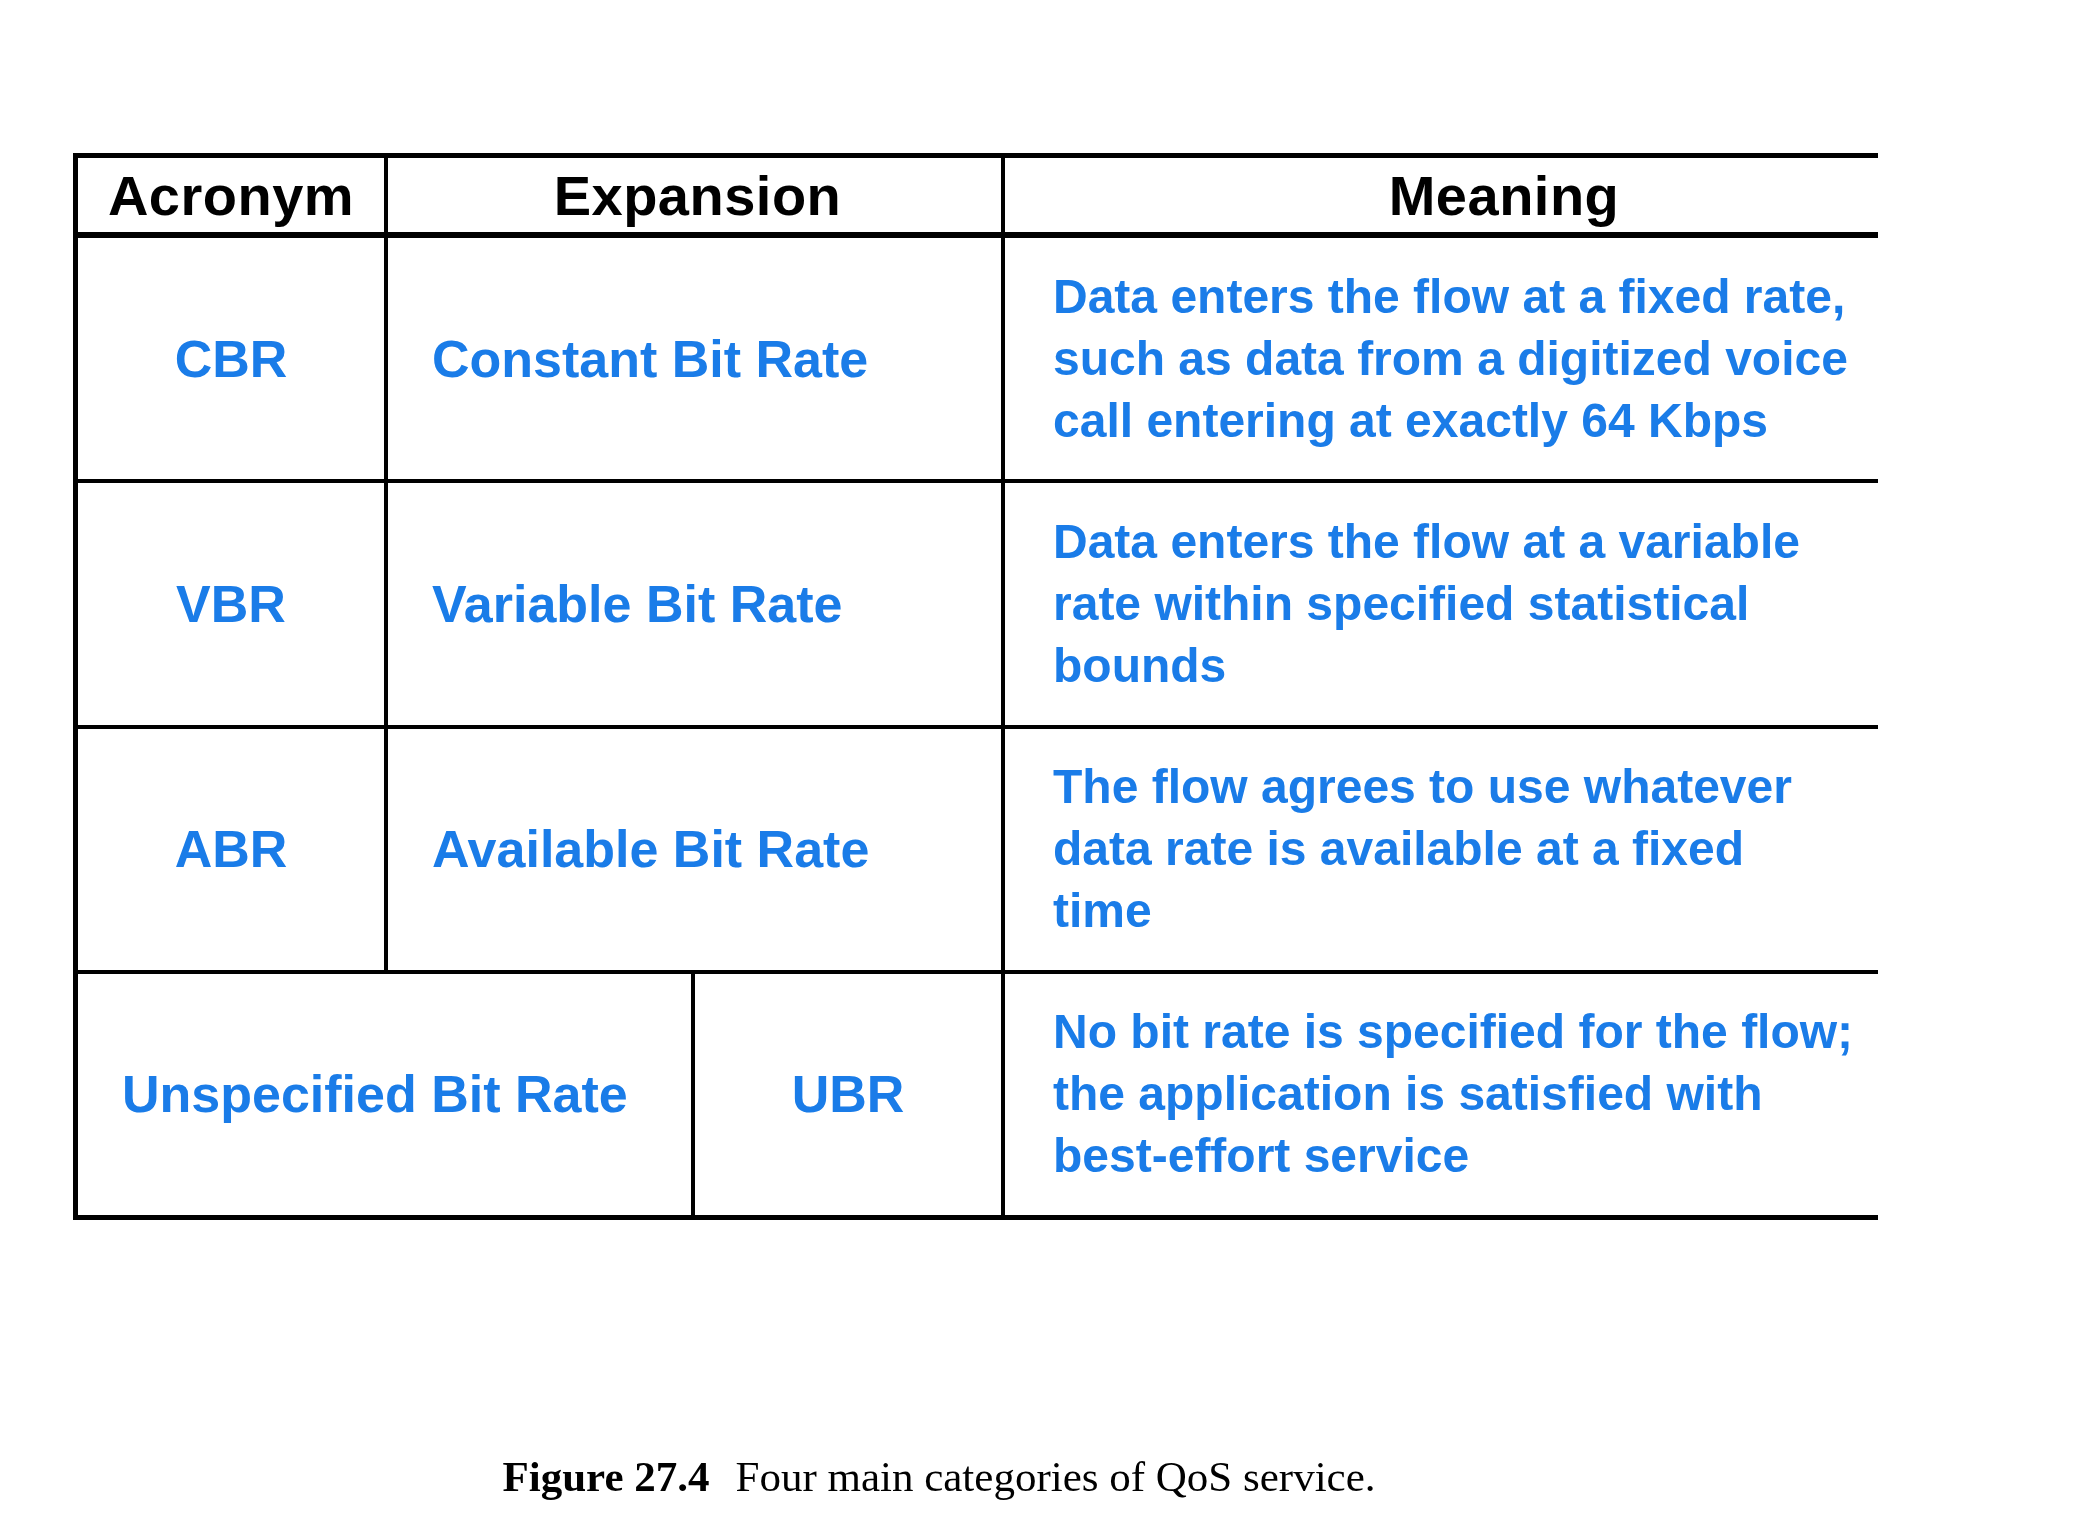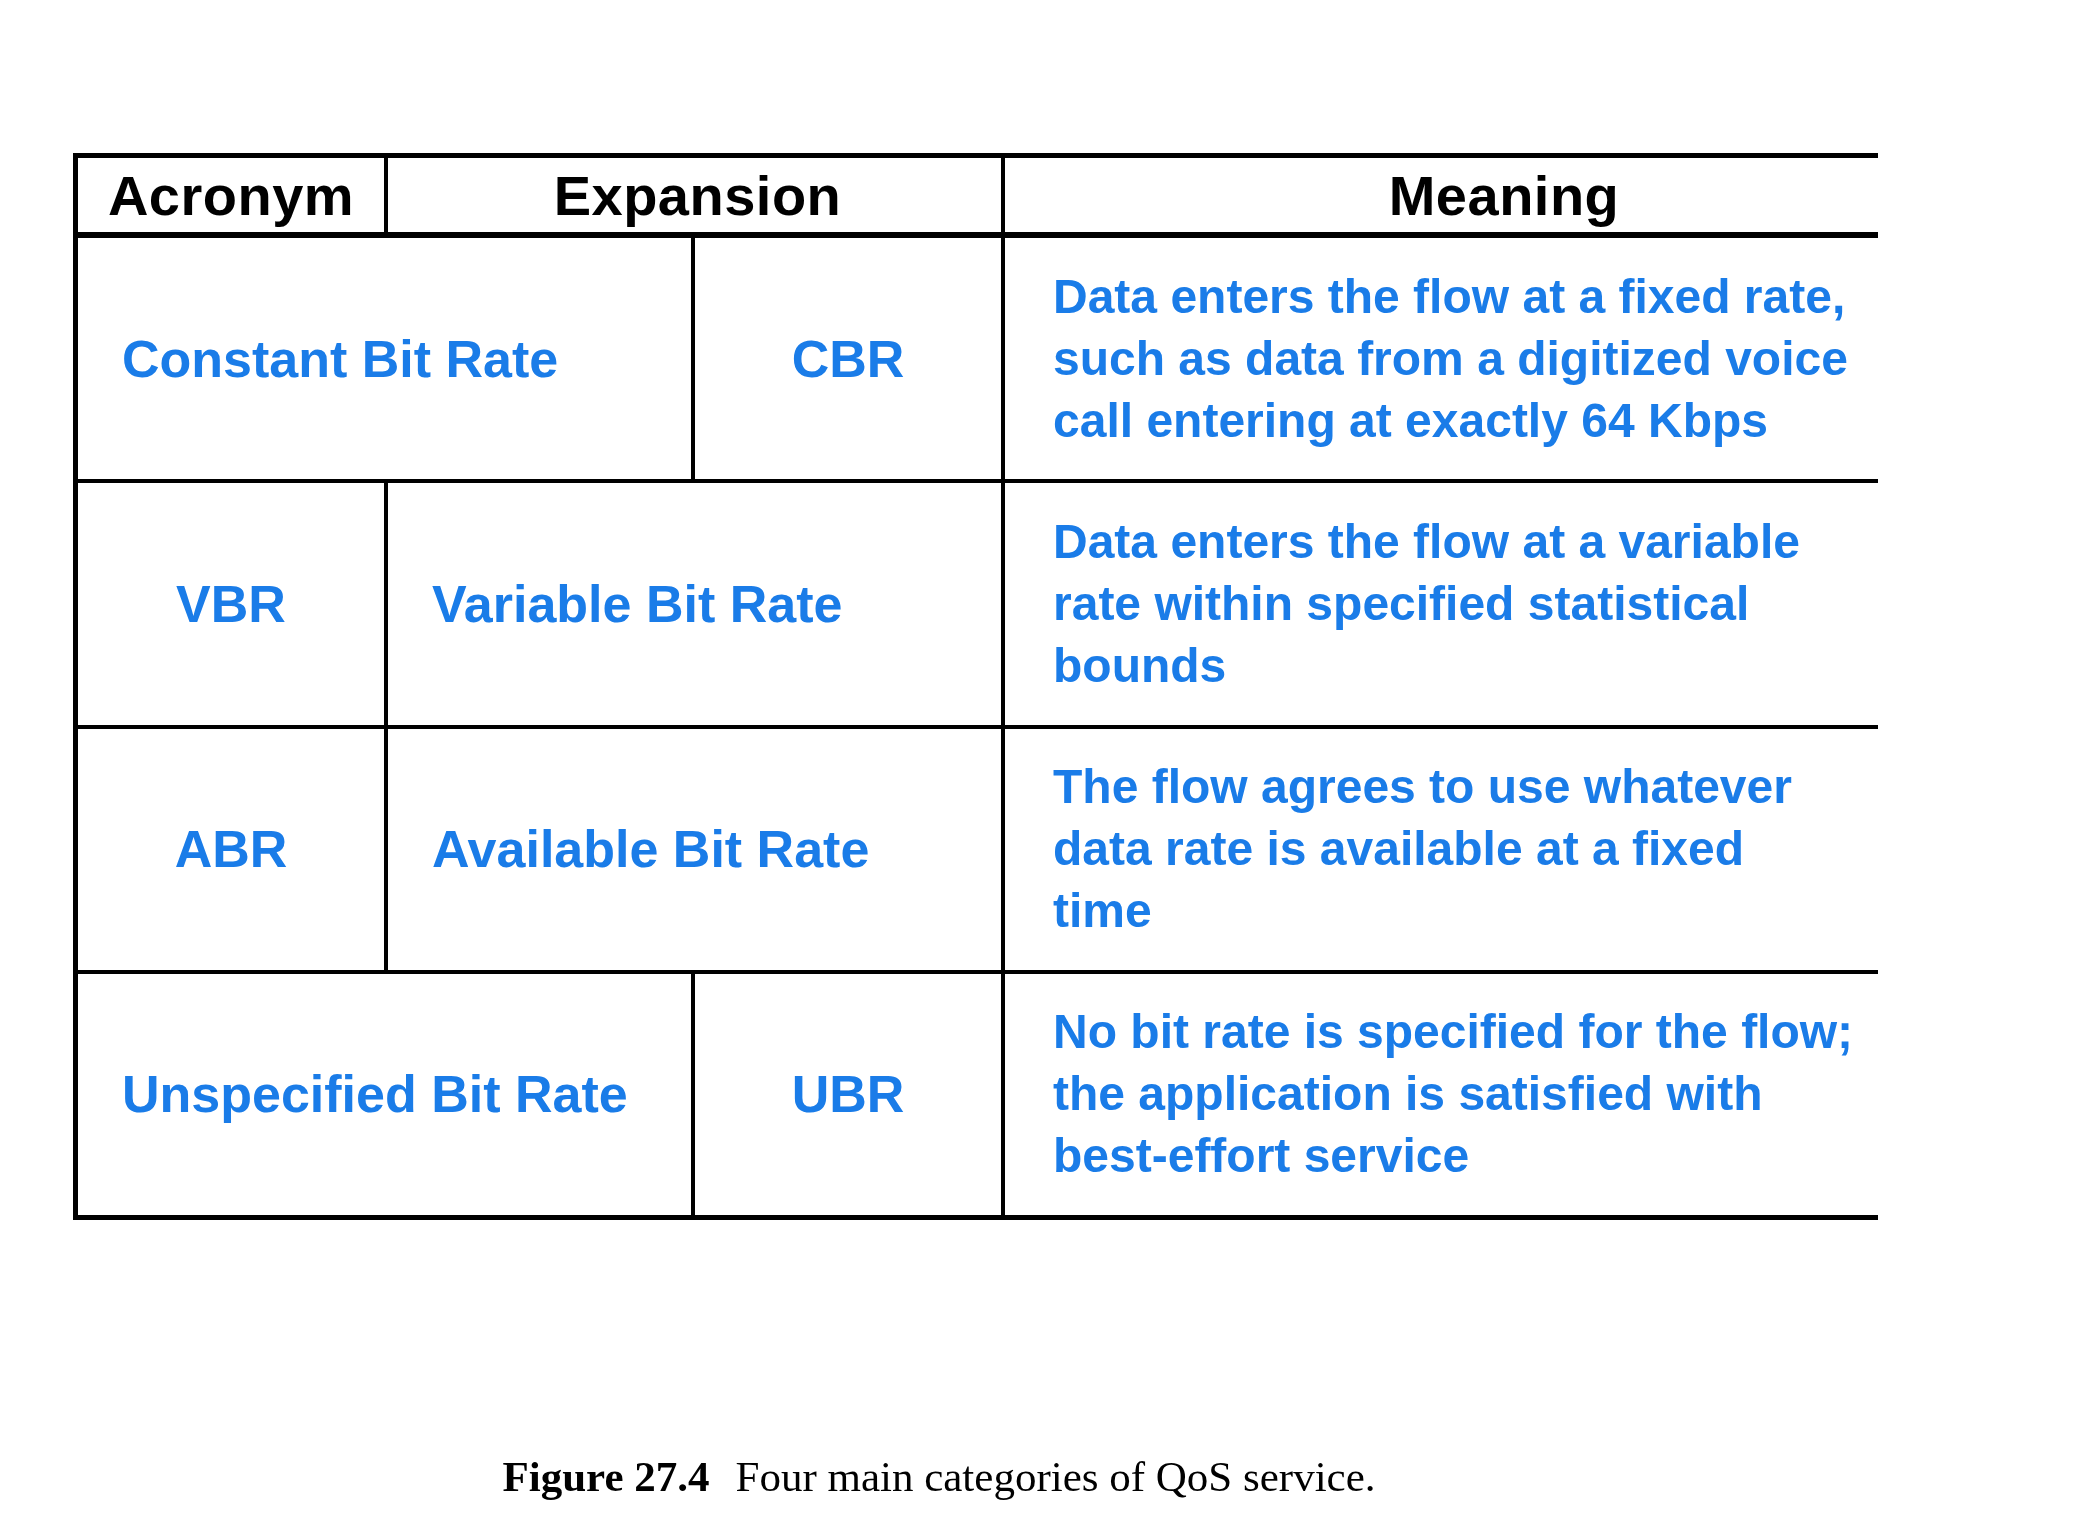--- a/index.html
+++ b/index.html
@@ -107,25 +107,25 @@
 
   <div class="qos-table">
 
     <div class="trow thead">
       <div class="cell col-a">Acronym</div>
       <div class="cell col-e" style="justify-content:center; padding-left:6px;">Expansion</div>
       <div class="cell col-m" style="justify-content:center; padding-left:0;">Meaning</div>
     </div>
 
     <div class="trow data-row">
+      <div class="cell col-a">
+        <span class="acronym-text">CBR</span>
+      </div>
       <div class="cell col-e">
         <span class="expansion-text">Constant Bit Rate</span>
-      </div>
-      <div class="cell col-a">
-        <span class="acronym-text">CBR</span>
       </div>
       <div class="cell col-m meaning-cell">
         <div class="meaning-line">Data enters the flow at a fixed rate,</div>
         <div class="meaning-line">such as data from a digitized voice</div>
         <div class="meaning-line">call entering at exactly 64 Kbps</div>
       </div>
     </div>
 
     <div class="trow data-row">
       <div class="cell col-a">

